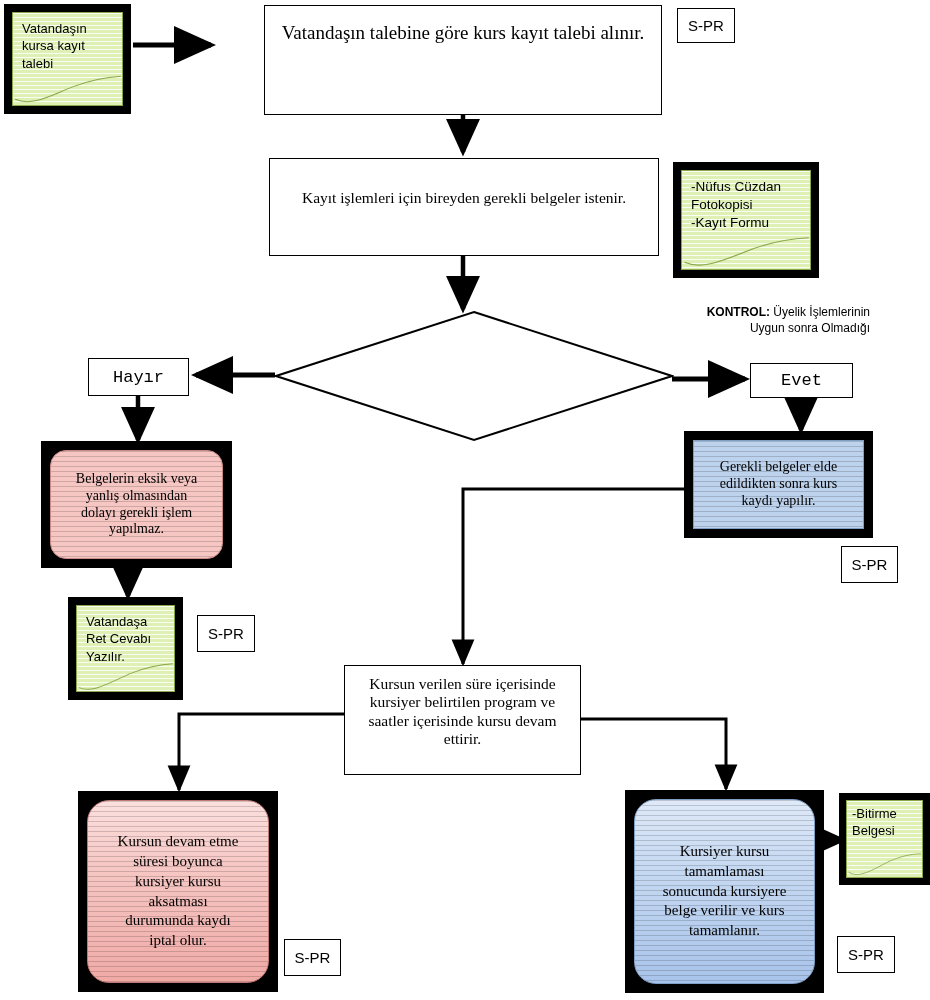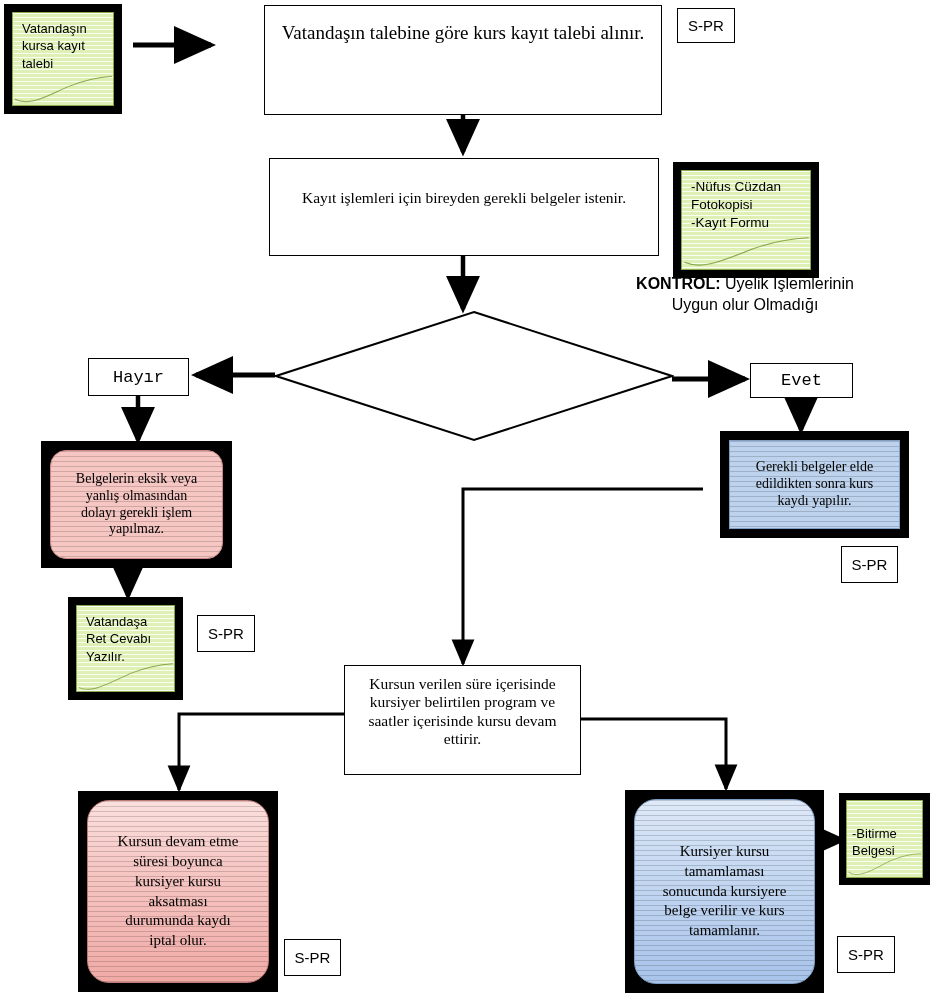--- a/index.html
+++ b/index.html
@@ -170,21 +170,21 @@
 
     <path d="M703,489 L463,489 L463,664" fill="none" stroke="#000" stroke-width="3" marker-end="url(#ahs)"></path>
 
     <path d="M344,714 L179,714 L179,790" fill="none" stroke="#000" stroke-width="3" marker-end="url(#ahs)"></path>
 
     <path d="M581,719 L726,719 L726,789" fill="none" stroke="#000" stroke-width="3" marker-end="url(#ahs)"></path>
 
     <line x1="823" y1="840" x2="842" y2="840" stroke="#000" stroke-width="5" marker-end="url(#ah)"></line>
   </svg>
 
-  <div class="node note" style="left:4px;top:4px;width:118px;height:110px;">
+  <div class="node note" style="left:4px;top:4px;width:127px;height:110px;">
     <div class="note-inner">
       <svg class="swoosh" viewBox="0 0 100 40" preserveAspectRatio="none">
         <path d="M2,34 C18,42 34,30 56,20 C72,13 86,10 99,9" fill="none" stroke="#8aa84b" stroke-width="1.1"></path>
       </svg>
       <div class="note-text" style="font-size:13px;">Vatandaşın
 kursa kayıt
 talebi</div>
     </div>
   </div>
 
@@ -204,25 +204,25 @@
     <div class="note-inner">
       <svg class="swoosh" viewBox="0 0 100 40" preserveAspectRatio="none">
         <path d="M2,33 C16,41 32,31 54,20 C70,12 86,9 99,8" fill="none" stroke="#8aa84b" stroke-width="1.1"></path>
       </svg>
       <div class="note-text" style="font-size:13.5px;">-Nüfus Cüzdan
 Fotokopisi
 -Kayıt Formu</div>
     </div>
   </div>
 
-  <div class="caption" style="left:620px;top:274px;width:250px;font-size:16px;">
+  <div class="caption" style="left:620px;top:305px;width:250px;font-size:12px;text-align:right;">
     <div>
       <b>KONTROL:</b><span> Üyelik İşlemlerinin</span>
     </div>
-    <div>Uygun olur Olmadığı</div>
+    <div>Uygun sonra Olmadığı</div>
   </div>
 
   <div class="diamond-wrap" style="left:274px;top:310px;width:400px;height:132px;">
     <svg width="400" height="132" viewBox="0 0 400 132">
       <polygon points="200,2 398,66 200,130 2,66" fill="#ffffff" stroke="#000" stroke-width="2"></polygon>
     </svg>
   </div>
 
   <div class="node labelbox serif" style="left:88px;top:358px;width:101px;height:38px;font-size:17px;">
     <span>Hayır</span>
@@ -235,21 +235,21 @@
   <div class="node cbox" style="left:41px;top:441px;width:191px;height:127px;">
     <div class="cbox-inner pink-flat">
       <div class="stripes"></div>
       <div class="cbox-text" style="font-size:14px;">Belgelerin eksik veya
 yanlış olmasından
 dolayı gerekli işlem
 yapılmaz.</div>
     </div>
   </div>
 
-  <div class="node cbox" style="left:720px;top:431px;width:189px;height:107px;">
+  <div class="node cbox" style="left:684px;top:431px;width:189px;height:107px;">
     <div class="cbox-inner blue-flat">
       <div class="stripes"></div>
       <div class="cbox-text" style="font-size:14px;">Gerekli belgeler elde
 edildikten sonra kurs
 kaydı yapılır.</div>
     </div>
   </div>
 
   <div class="node labelbox sans" style="left:841px;top:546px;width:57px;height:37px;font-size:15px;">
     <span>S-PR</span>
@@ -303,18 +303,18 @@
 
   <div class="node labelbox sans" style="left:837px;top:936px;width:58px;height:37px;font-size:15px;">
     <span>S-PR</span>
   </div>
 
   <div class="node note" style="left:839px;top:793px;width:91px;height:92px;padding:7px;">
     <div class="note-inner">
       <svg class="swoosh" viewBox="0 0 100 40" preserveAspectRatio="none">
         <path d="M2,33 C16,42 34,30 56,19 C72,12 86,9 99,9" fill="none" stroke="#8aa84b" stroke-width="1.1"></path>
       </svg>
-      <div class="note-text" style="font-size:13px;padding:24px 0 0 5px;border-radius:20px;">-Bitirme
+      <div class="note-text" style="font-size:13px;padding:4px 0 0 5px;border-radius:20px;">-Bitirme
 Belgesi</div>
     </div>
   </div>
 
 </div>
 
 </body></html>

